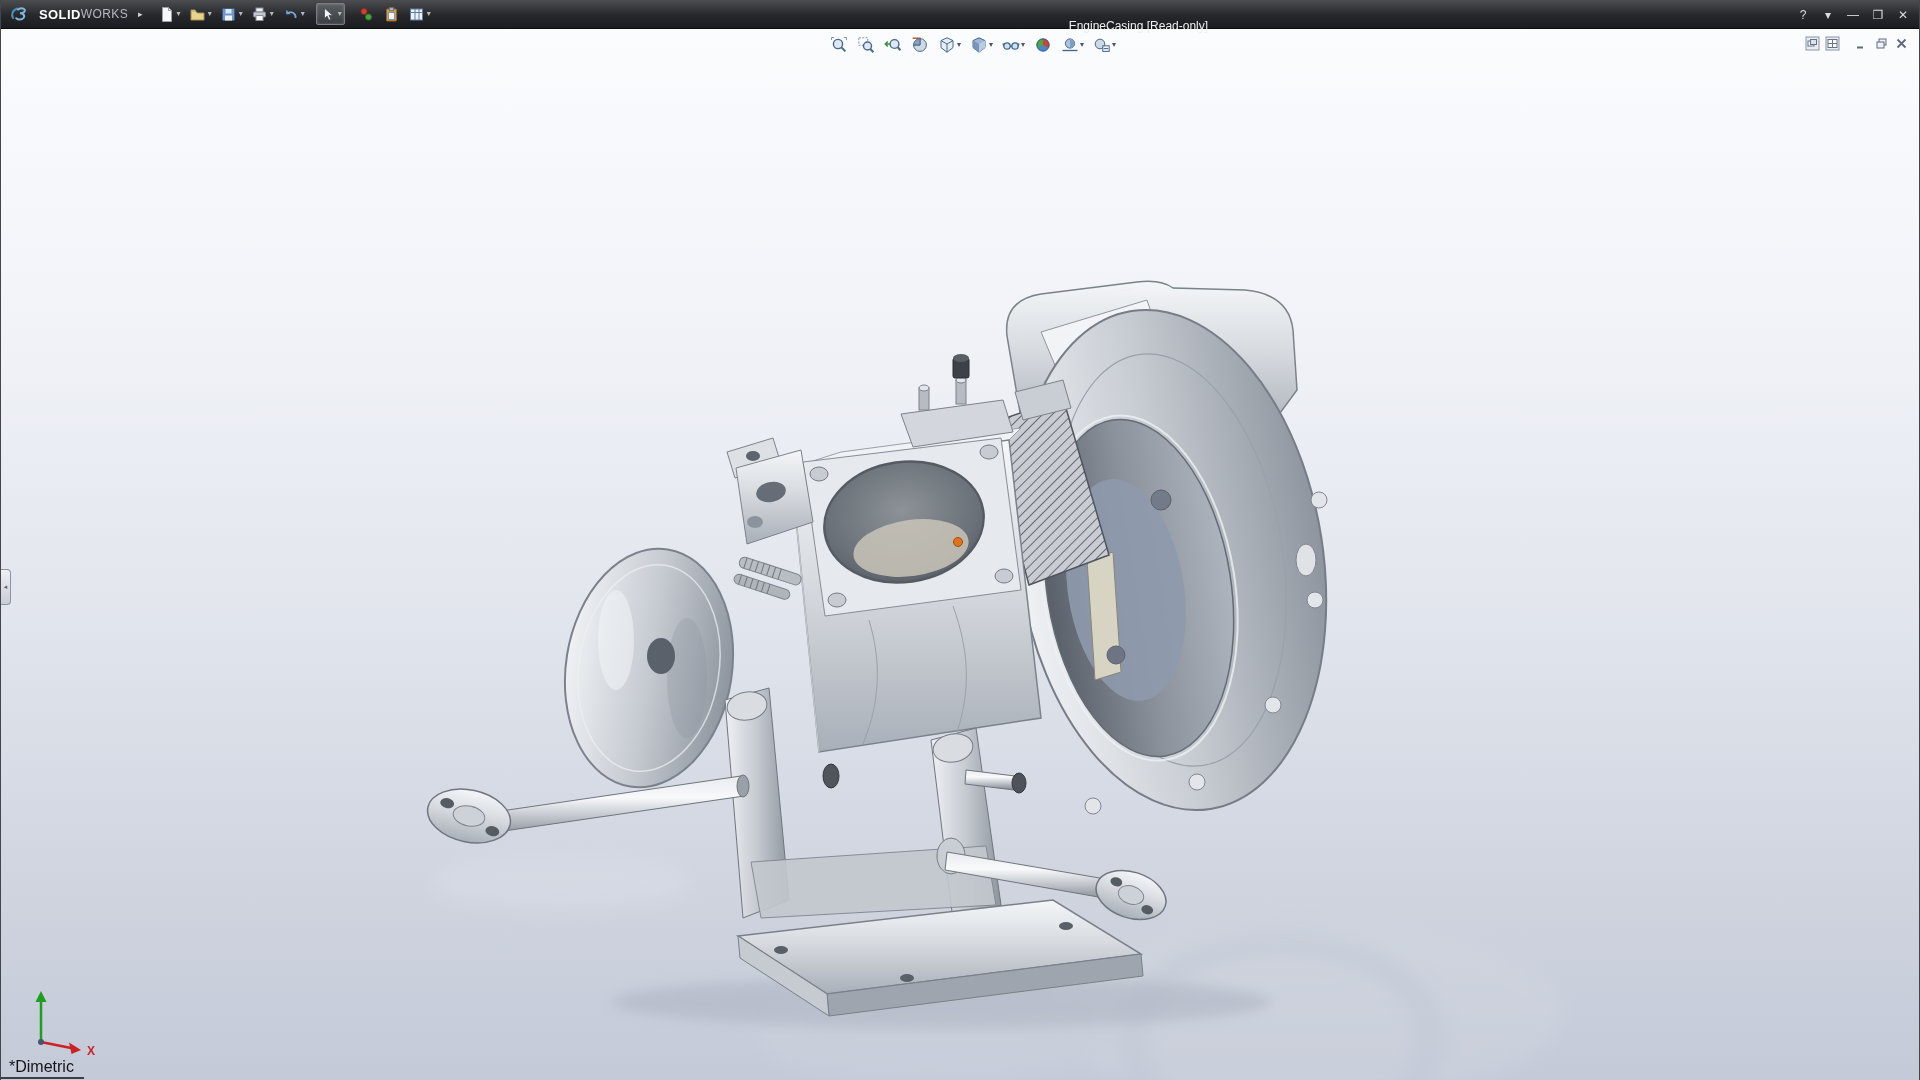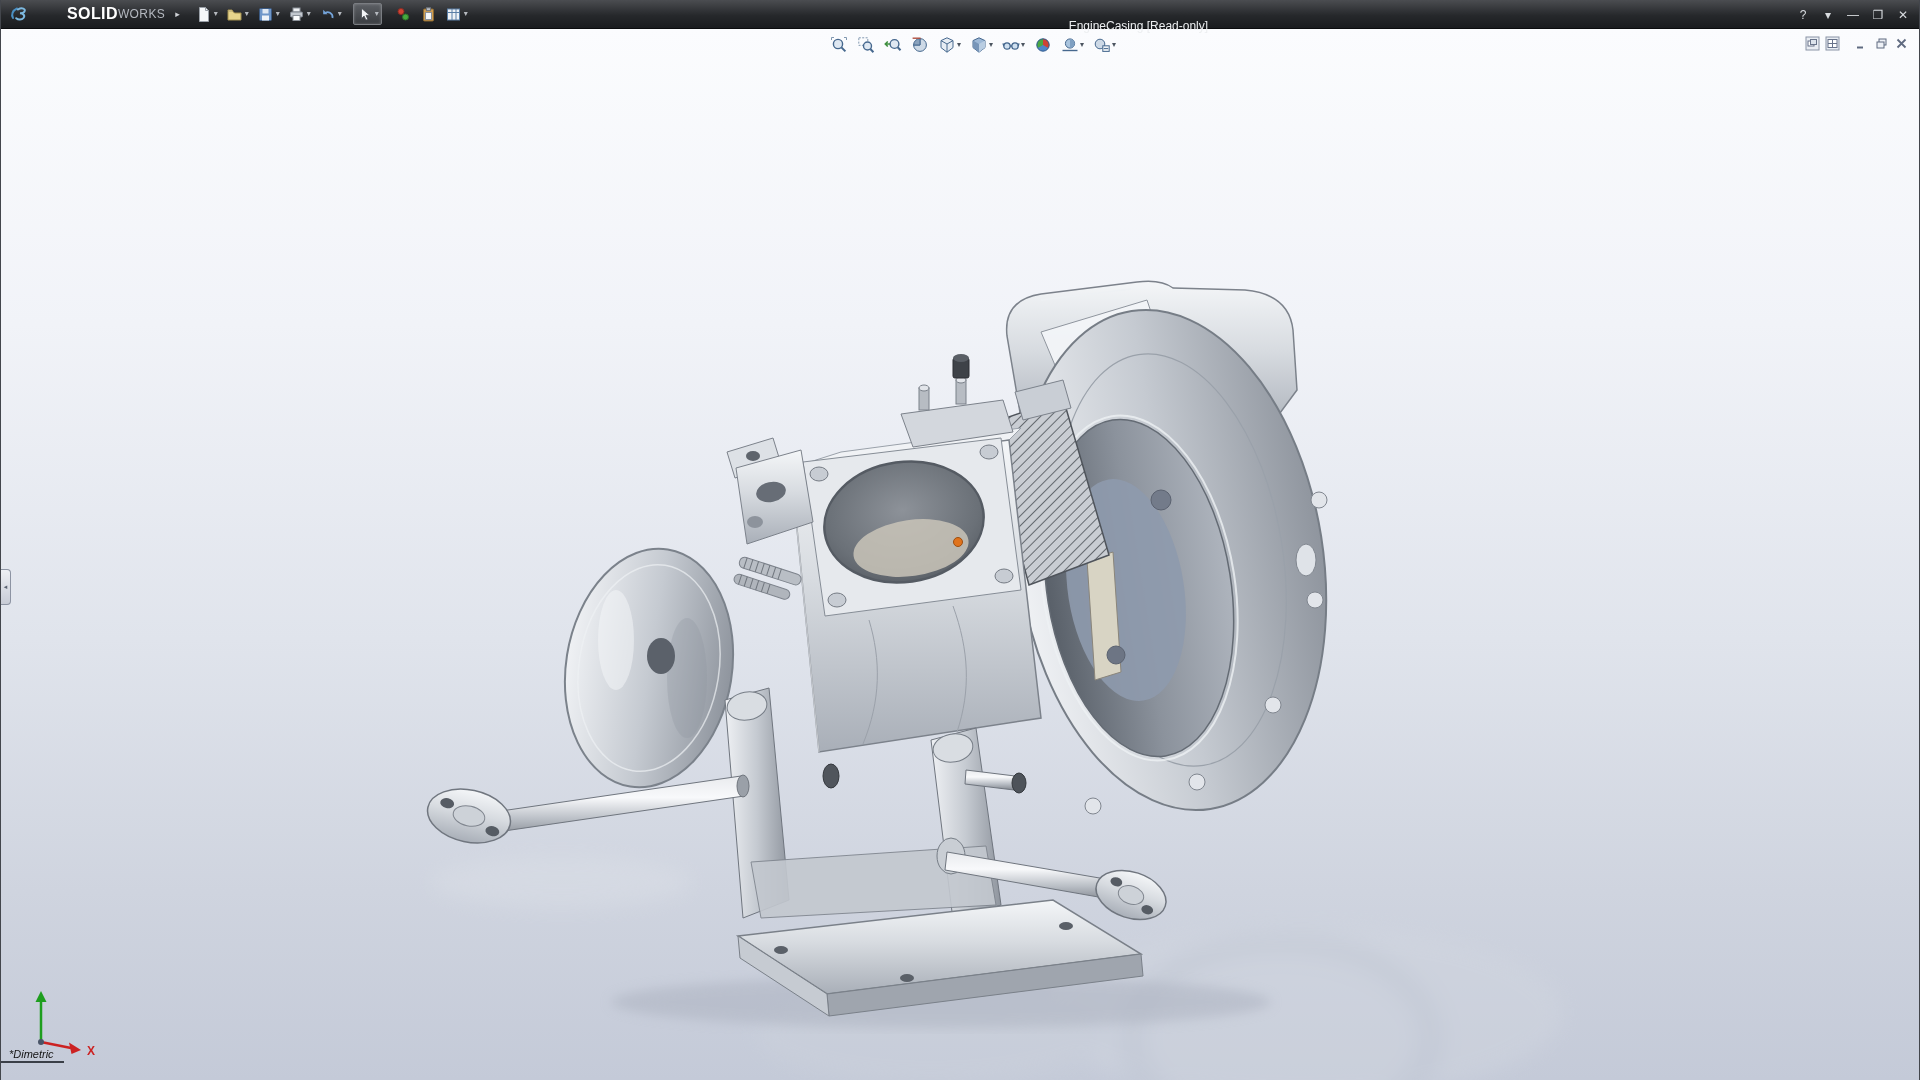--- a/index.html
+++ b/index.html
@@ -14,21 +14,21 @@
 
   
   .titlebar {
     position:absolute; top:0; left:0; right:0; height:29px;
     background:linear-gradient(#4b4d51, #26282b 55%, #1a1c1f);
     border-bottom:1px solid #0b0c0e;
     display:flex; align-items:center; color:#e6e8ea; z-index:40;
   }
   .brand { display:flex; align-items:center; padding:0 4px 0 8px; }
   .brand svg { margin-right:4px; }
-  .brand-solid { font-weight:bold; font-size:16px; letter-spacing:.4px; color:#ffffff;margin-left:28px; }
+  .brand-solid { font-weight:bold; font-size:13px; letter-spacing:.4px; color:#ffffff; }
   .brand-works { font-size:12px; letter-spacing:.4px; color:#b4b8bf; }
   .menu-expander { color:#cfd2d6; font-size:9px; margin:0 12px 0 6px; cursor:default; }
   .file-toolbar { display:flex; align-items:center; gap:2px; }
   .tb-btn { display:flex; align-items:center; height:22px; padding:0 2px;
             border:1px solid transparent; border-radius:2px; }
   .tb-btn.active { border-color:#7a7d82; background:linear-gradient(#5c5f64,#393c40);
                    box-shadow:inset 0 0 3px rgba(255,255,255,.25); }
   .tb-btn:nth-child(6){ margin-left:6px; }
   .tb-btn:nth-child(7){ margin-left:8px; }
   .tb-btn svg { width:17px; height:17px; display:block; }
@@ -56,22 +56,22 @@
   .doc-controls { position:absolute; top:7px; right:10px; display:flex; align-items:center; gap:5px; z-index:20; }
   .doc-btn { display:flex; }
   .doc-btn:nth-child(2) { margin-right:9px; }
   .doc-btn svg { width:15px; height:15px; display:block; }
 
   .collapsed-tab { position:absolute; left:0; top:540px; width:10px; height:36px;
     background:linear-gradient(#eef0f4,#c8ccd6); border:1px solid #8d94a3; border-left:none;
     border-radius:0 4px 4px 0; display:flex; align-items:center; justify-content:center;
     font-size:7px; color:#5a6270; z-index:15; }
 
-  .view-label { position:absolute; left:0; bottom:17px; padding:0 10px 1px 8px;
-    font-size:11px; color:#141414; border-bottom:2px solid #3a3f47; z-index:15;font-style:italic; }
+  .view-label { position:absolute; left:0; bottom:1px; padding:0 10px 1px 8px;
+    font-size:16px; color:#141414; border-bottom:2px solid #3a3f47; z-index:15; }
 
   .triad { position:absolute; left:10px; bottom:16px; z-index:15; }
 </style>
 </head>
 <body>
 
 <div class="app">
 
   <div class="titlebar">
     <div class="brand">

